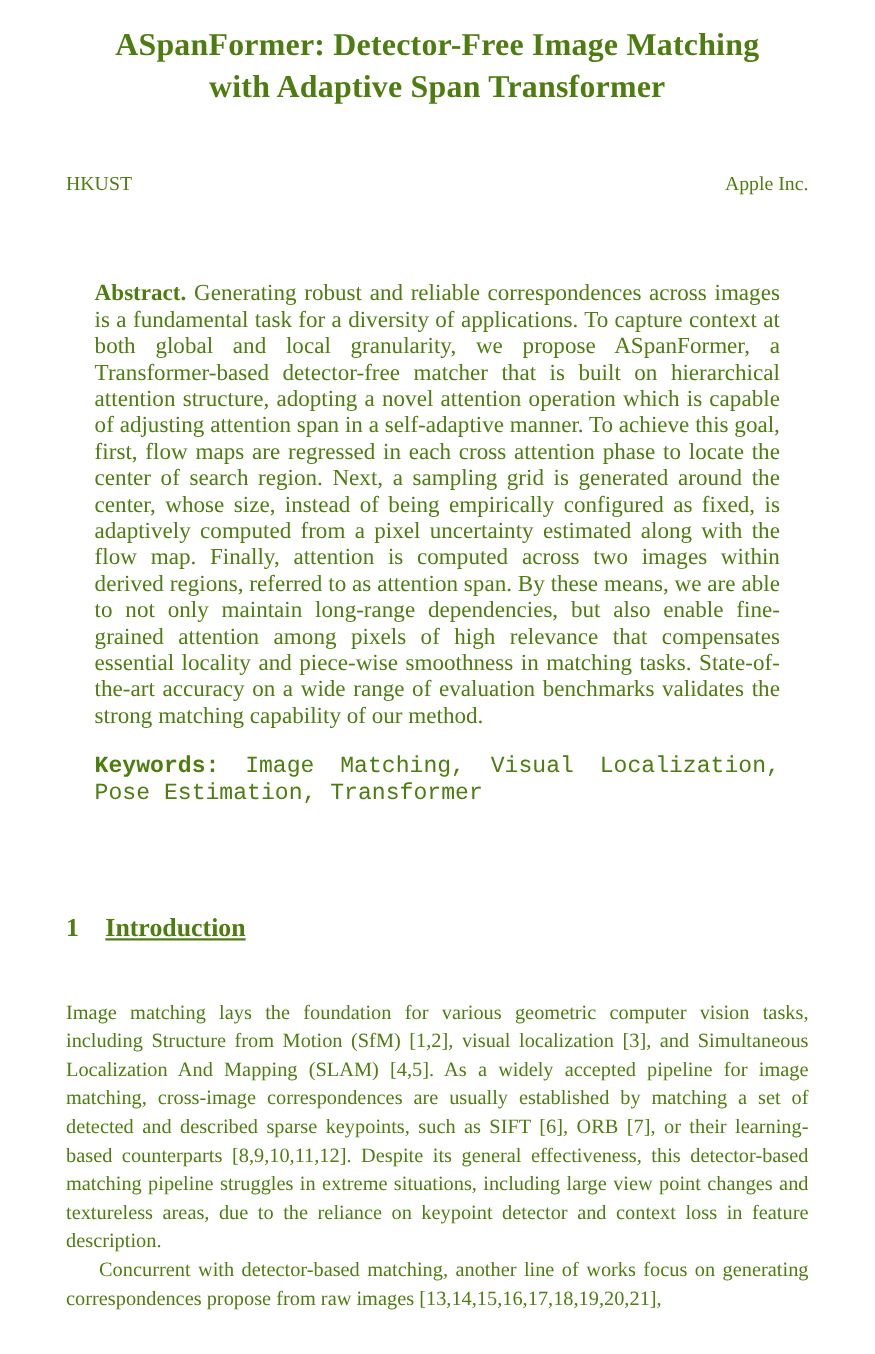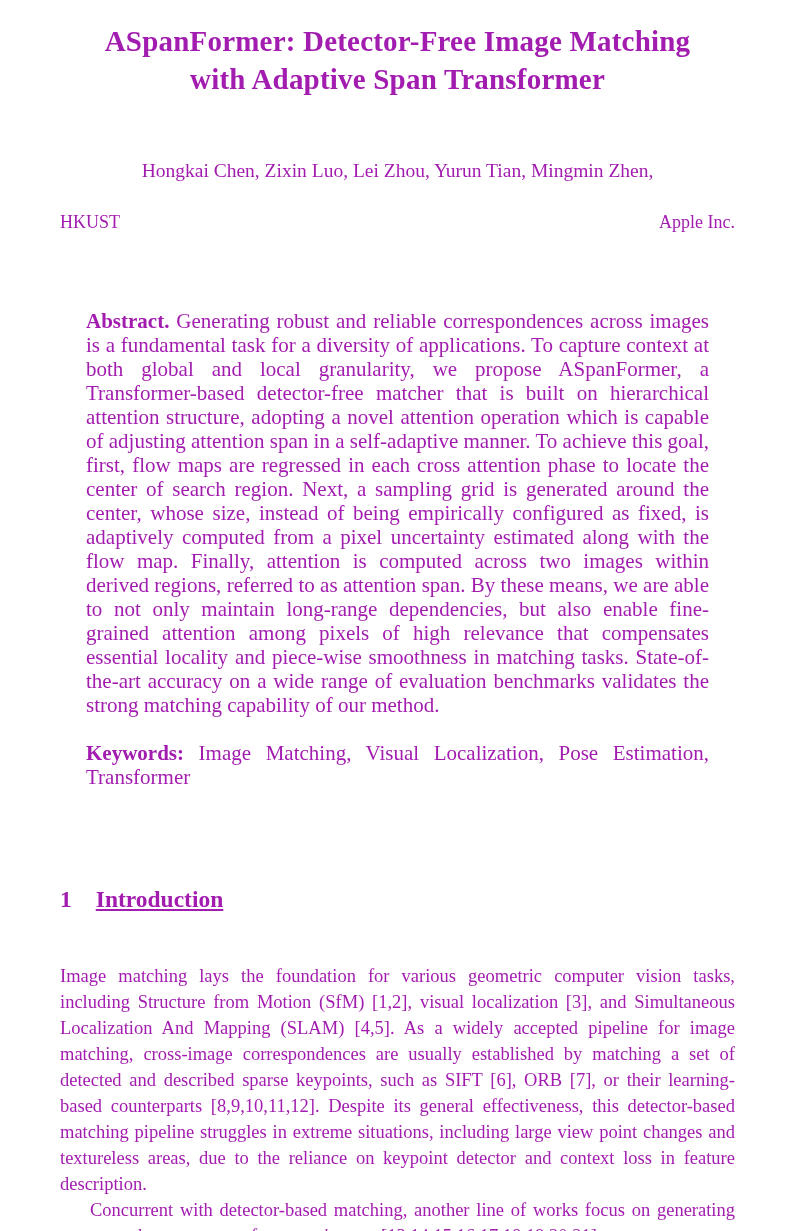--- a/index.html
+++ b/index.html
@@ -6,21 +6,21 @@
     margin: 0;
     padding: 0;
     background: #ffffff;
   }
   .page {
     position: relative;
     width: 795px;
     height: 1231px;
     margin: 0 auto;
     background: #ffffff;
-    color: #a21caf;
+    color: #4d7c0f;
     font-family: "Liberation Serif", "DejaVu Serif", serif;
     overflow: hidden;
     box-sizing: border-box;
     padding: 20px 60px 0 60px;
   }
   .title {
     margin: 0;
     padding-top: 2px;
     text-align: center;
     font-size: 29px;
@@ -48,20 +48,21 @@
     margin: 76px 26px 0 26px;
     font-size: 21px;
     line-height: 24px;
   }
   .abstract-block p {
     margin: 0;
     text-align: justify;
   }
   .keywords {
     margin-top: 24px !important;
+    font-family: Liberation Mono, monospace;
   }
   .bold { font-weight: bold; }
   .section-heading {
     margin: 0;
     margin-top: 96px;
     font-size: 23.5px;
     font-weight: bold;
     line-height: 28px;
     text-decoration: underline;
   }
@@ -86,21 +87,20 @@
 <body>
 
 <div class="page">
 
   <h1 class="title">
     <span class="title-line">ASpanFormer: Detector-Free Image Matching</span>
     <span class="title-line">with Adaptive Span Transformer</span>
   </h1>
 
   <div class="authors">
-    <span>Hongkai Chen, Zixin Luo, Lei Zhou, Yurun Tian, Mingmin Zhen,</span>
   </div>
 
   <div class="affiliations">
     <span>HKUST</span>
     <span>Apple Inc.</span>
   </div>
 
   <div class="abstract-block">
     <p><span class="bold">Abstract.</span> <span>Generating robust and reliable correspondences across images is a fundamental task for a diversity of applications. To capture context at both global and local granularity, we propose ASpanFormer, a Transformer-based detector-free matcher that is built on hierarchical attention structure, adopting a novel attention operation which is capable of adjusting attention span in a self-adaptive manner. To achieve this goal, first, flow maps are regressed in each cross attention phase to locate the center of search region. Next, a sampling grid is generated around the center, whose size, instead of being empirically configured as fixed, is adaptively computed from a pixel uncertainty estimated along with the flow map. Finally, attention is computed across two images within derived regions, referred to as attention span. By these means, we are able to not only maintain long-range dependencies, but also enable fine-grained attention among pixels of high relevance that compensates essential locality and piece-wise smoothness in matching tasks. State-of-the-art accuracy on a wide range of evaluation benchmarks validates the strong matching capability of our method.</span></p>
     <p class="keywords"><span class="bold">Keywords:</span> <span>Image Matching, Visual Localization, Pose Estimation, Transformer</span></p>

